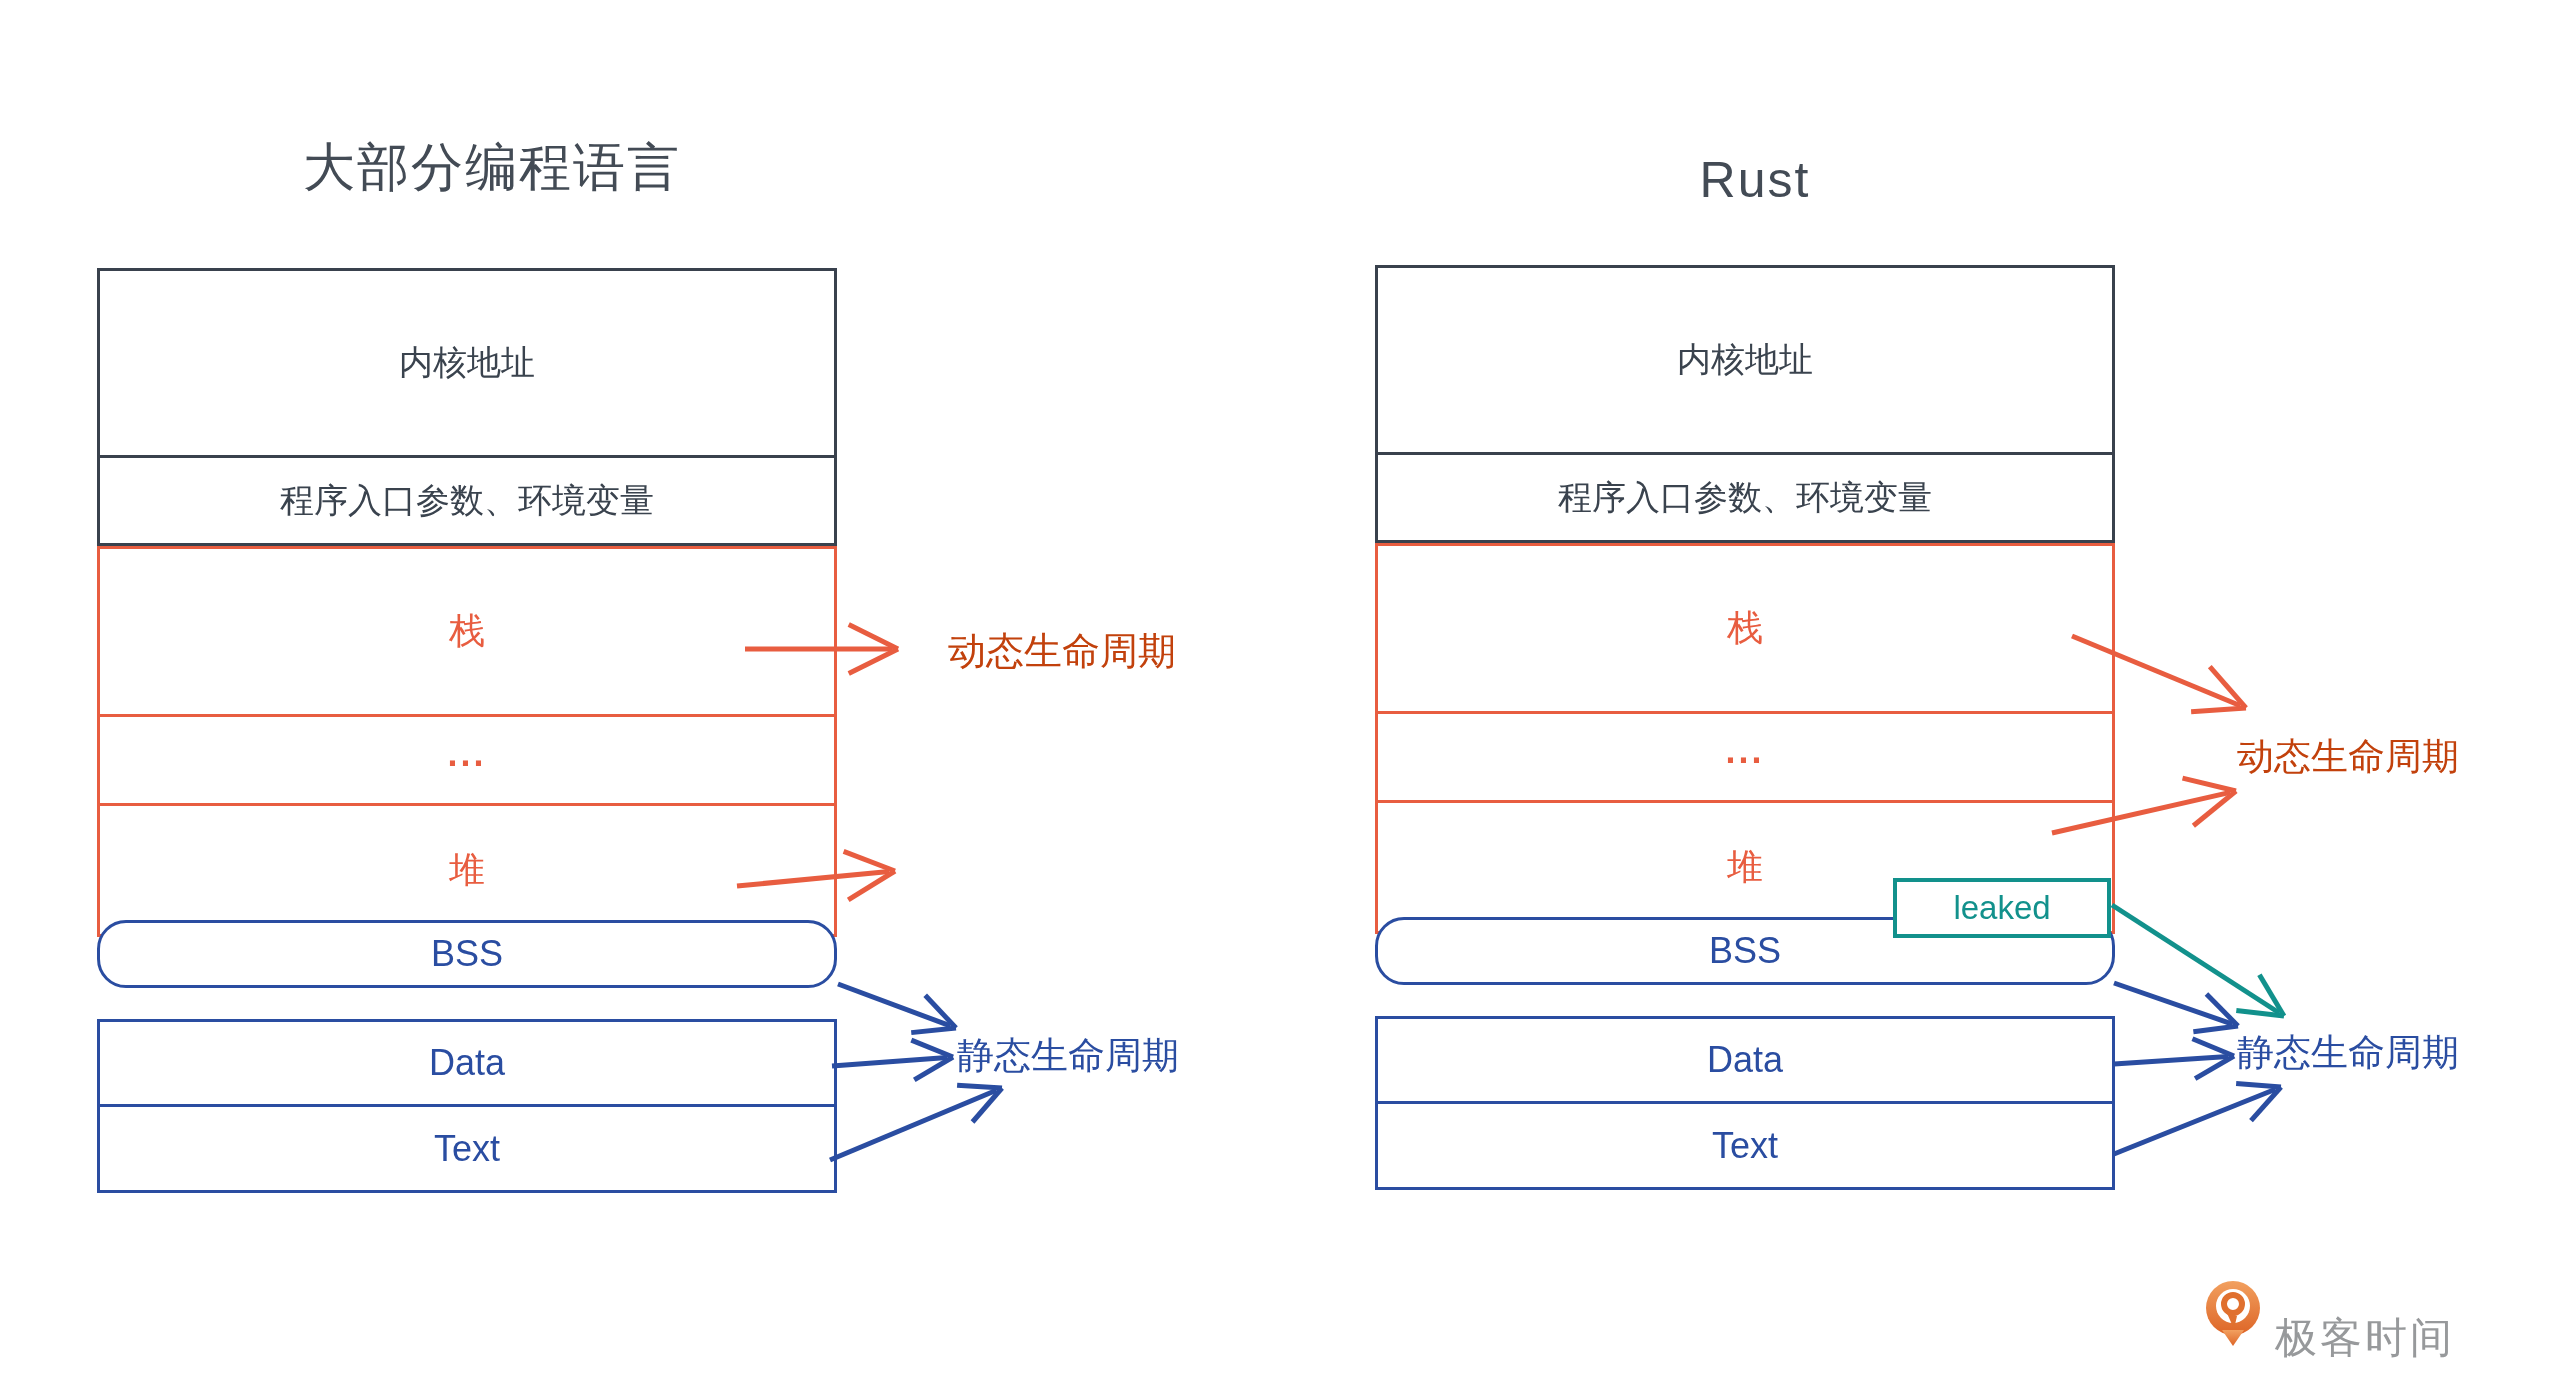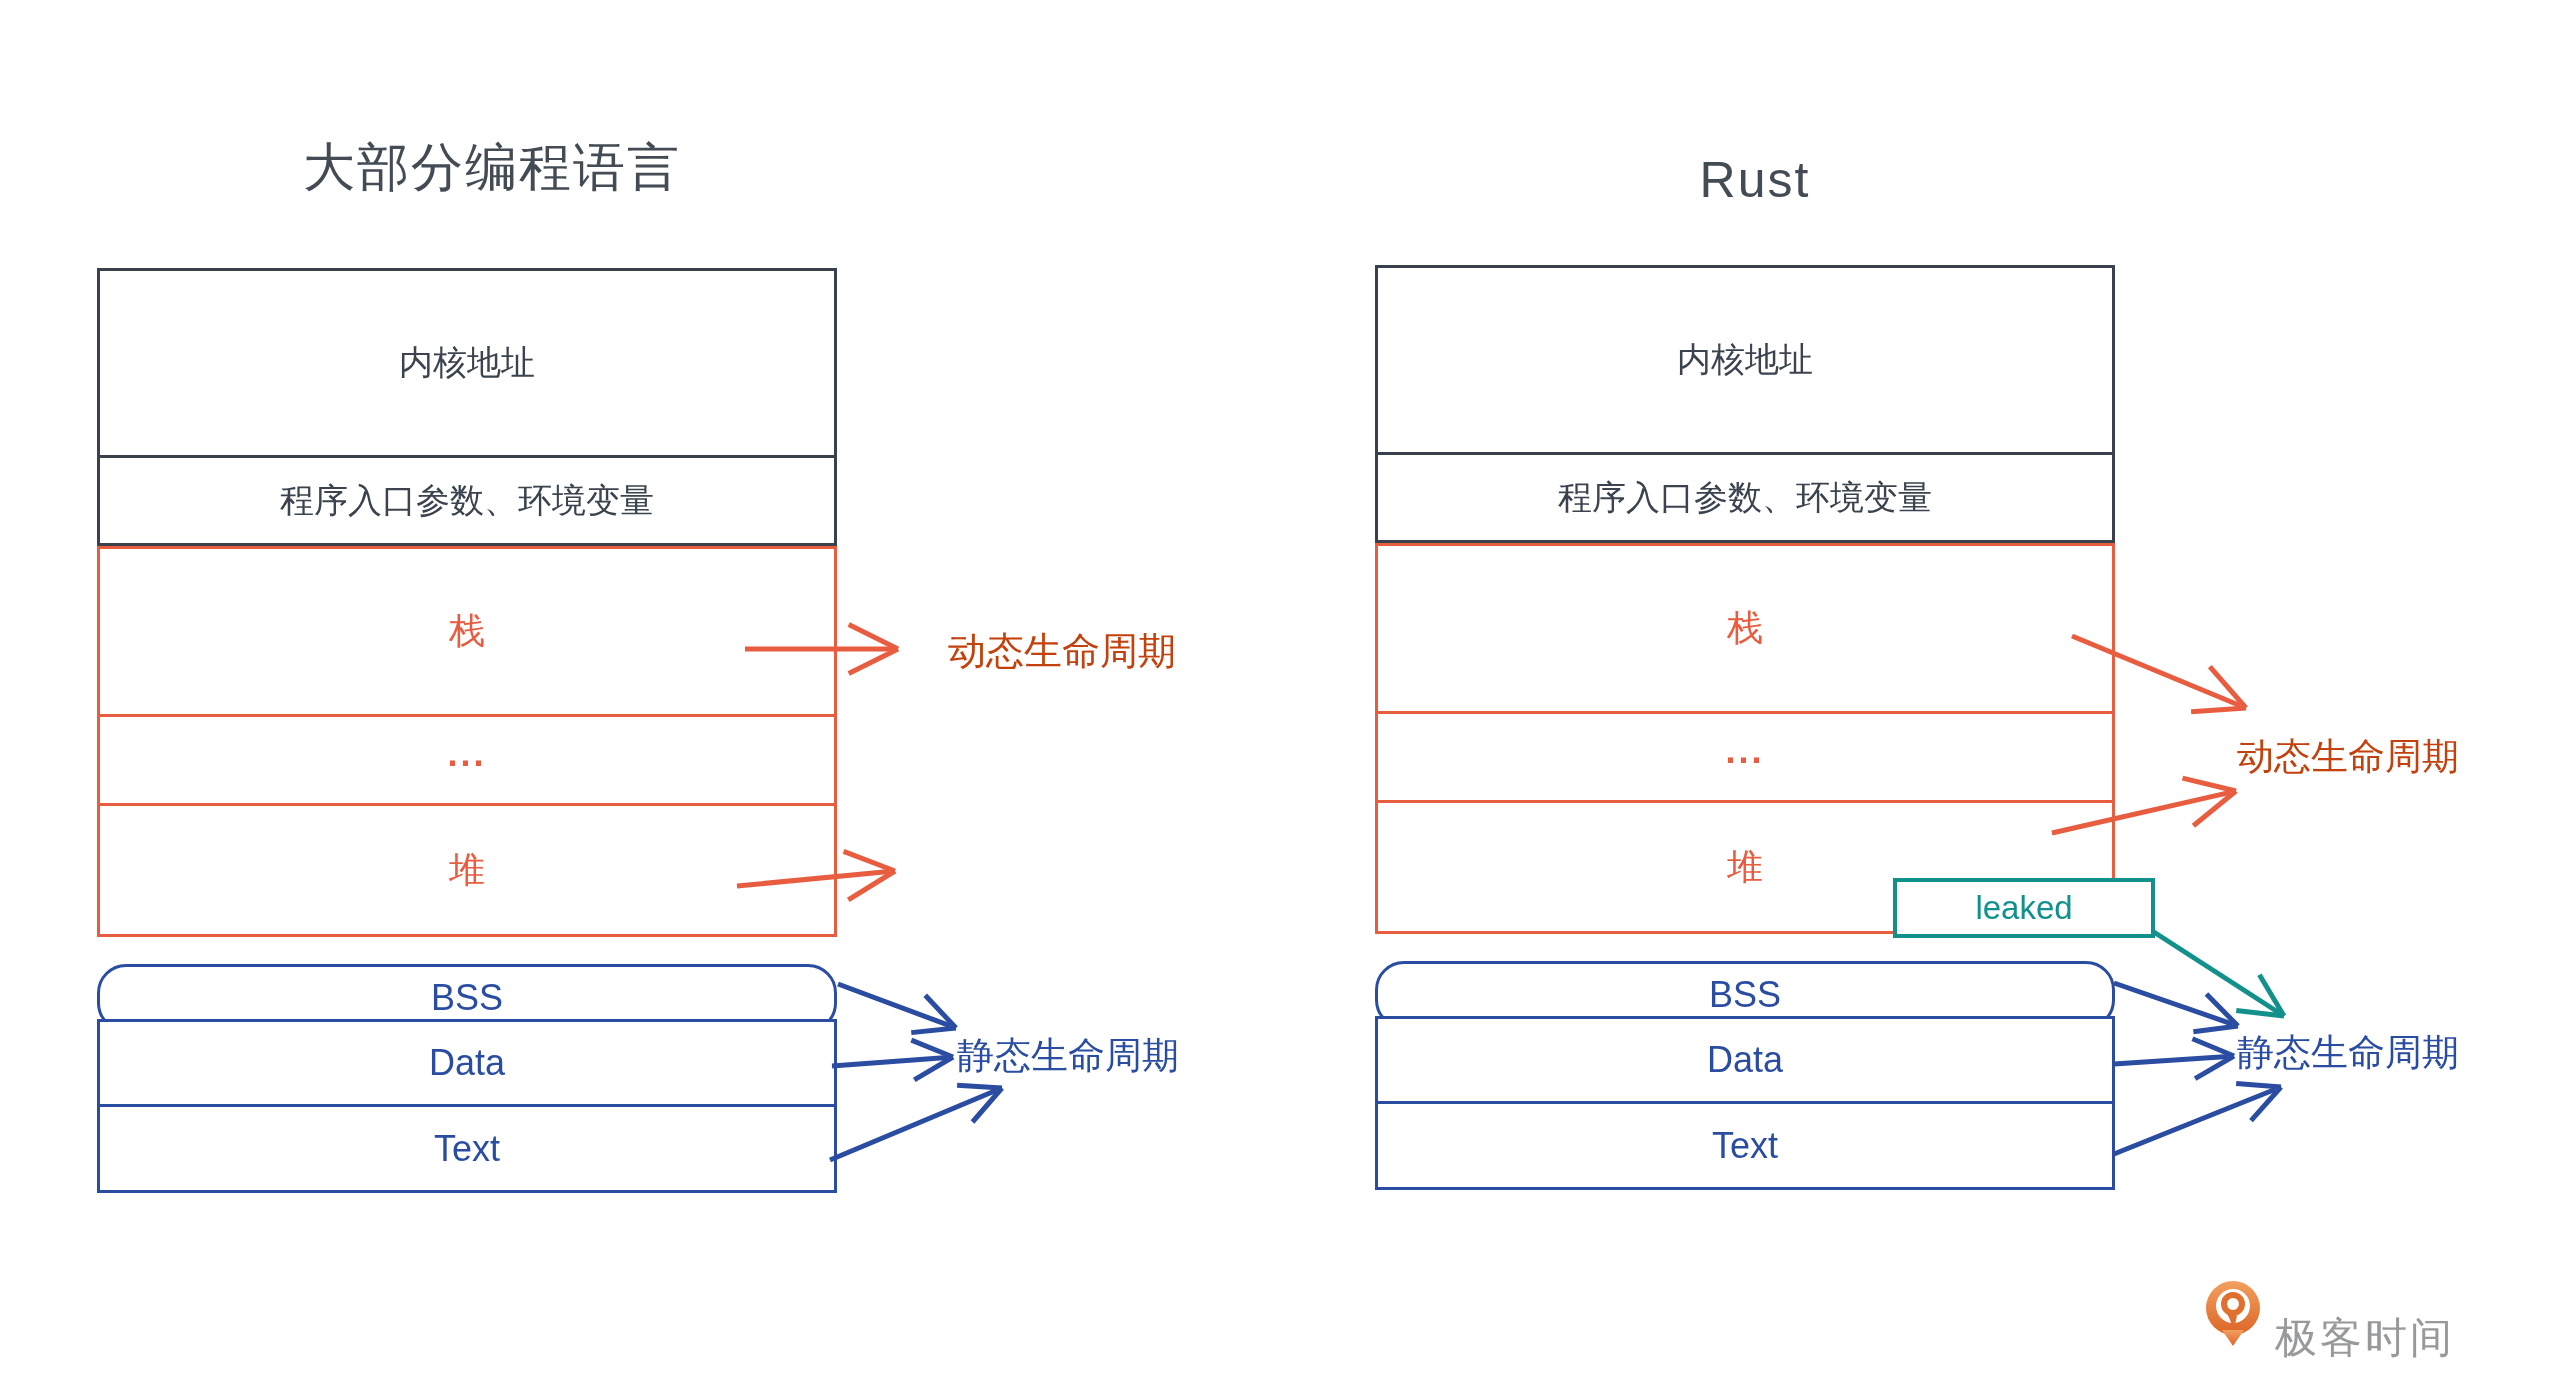--- a/index.html
+++ b/index.html
@@ -22,29 +22,29 @@
     position:absolute;left:0;width:740px;box-sizing:border-box;
     border:3px solid #39414D;background:#ffffff;
     display:flex;align-items:center;justify-content:center;
     font-size:34px;color:#3A434E;white-space:nowrap;
   }
   .seg-kernel{top:0;height:190px;}
   .seg-entry{top:187px;height:91px;}
   .seg-stack{top:278px;height:171px;}
   .seg-dots{top:446px;height:92px;}
   .seg-heap{top:535px;height:134px;}
-  .seg-bss{top:696px;height:68px;border-radius:29px;}
+  .seg-bss{top:652px;height:68px;border-radius:29px;}
   .seg-data{top:751px;height:88px;}
   .seg-text{top:836px;height:89px;}
   .seg.orange{border-color:#E85D40;color:#E85D40;font-size:36px;}
   .seg.blue{border-color:#2A4DA1;color:#2A4DA1;font-size:36px;}
   .seg-dots span{letter-spacing:3px;font-weight:bold;transform:translateY(-6px);}
 
   .leaked{
-    position:absolute;left:1893px;top:878px;width:262px;height:60px;box-sizing:border-box;
+    position:absolute;left:1893px;top:878px;width:218px;height:60px;box-sizing:border-box;
     border:4px solid #12918C;background:#ffffff;z-index:6;
     display:flex;align-items:center;justify-content:center;
     color:#12918C;font-size:33px;
   }
 
   .lbl{position:absolute;transform:translateY(-50%);white-space:nowrap;z-index:7;}
   .lbl.orange{color:#c2410c;}
   .lbl.blue{color:#2A4DA1;}
   .lbl-left-dynamic{left:948px;top:651px;font-size:38px;}
   .lbl-left-undefined{left:908px;top:872px;font-size:38px;}

